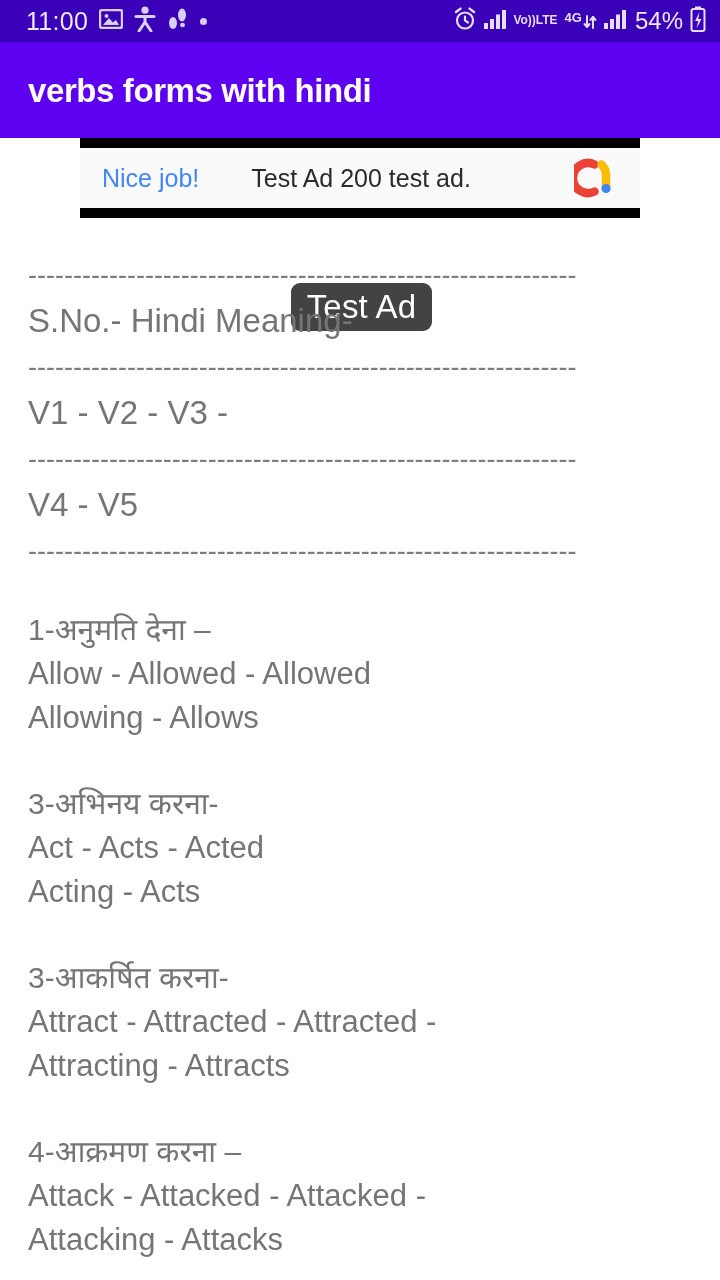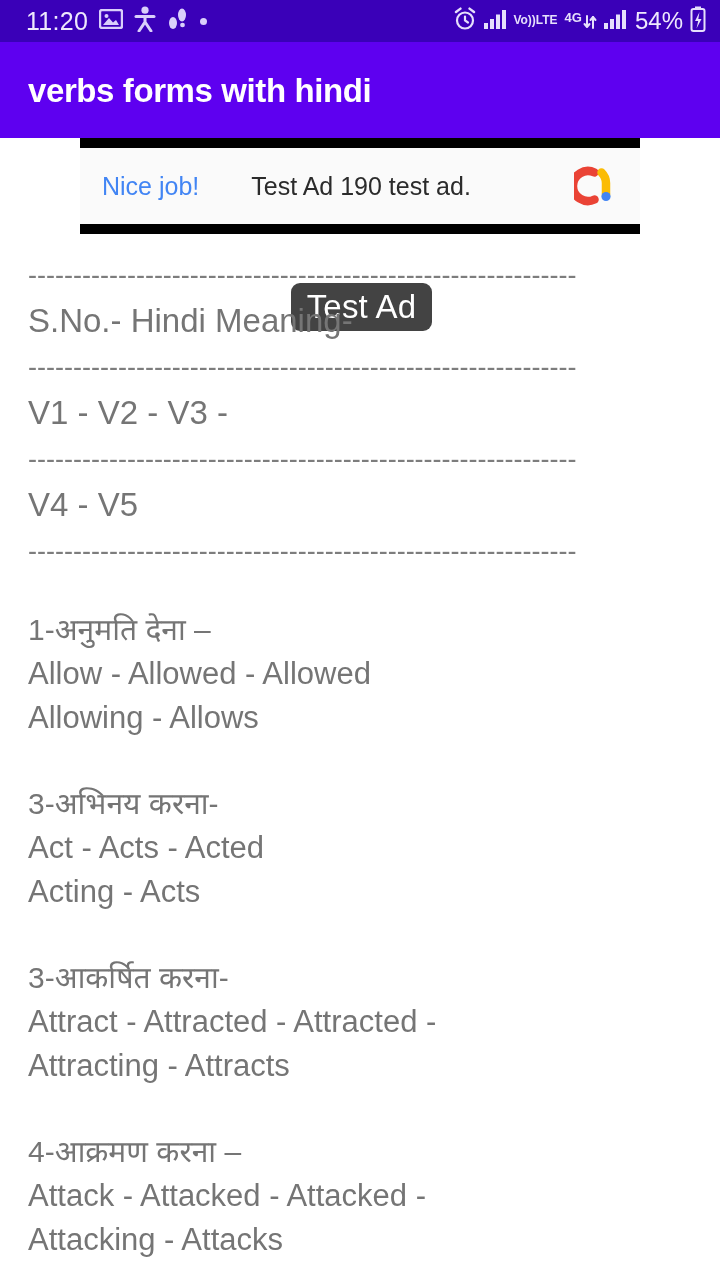--- a/index.html
+++ b/index.html
@@ -100,21 +100,21 @@
   .ad-wrap {
     position: relative;
     height: 96px;
     background: #ffffff;
   }
   .ad-frame {
     position: absolute;
     left: 80px;
     top: 0px;
     width: 560px;
-    height: 96px;
+    height: 80px;
     background: #000000;
     box-sizing: border-box;
     padding: 10px 0;
   }
   .ad-inner {
     width: 100%;
     height: 100%;
     background: #fafafa;
     display: flex;
     align-items: center;
@@ -200,21 +200,21 @@
     width: 720px;
     height: 1046px;
     overflow: hidden;
   }
 </style>
 </head>
 <body>
 
 <div class="statusbar">
   <div class="sb-left">
-    <span class="sb-time">11:20</span>
+    <span class="sb-time">11:00</span>
     <span class="sb-icon">
       <svg width="24" height="20" viewBox="0 0 24 20">
           <rect x="1" y="1" width="22" height="18" rx="2" fill="none" stroke="#d9cffb" stroke-width="2.4"></rect>
           <circle cx="7.5" cy="7" r="2" fill="#d9cffb"></circle>
           <path d="M4 16 L10 9 L14 13.5 L17 11 L20 16 Z" fill="#d9cffb"></path>
         </svg>
     </span>
     <span class="sb-icon">
       <svg width="22" height="26" viewBox="0 0 22 26">
           <circle cx="11" cy="4.2" r="3.6" fill="#d9cffb"></circle>
@@ -279,21 +279,21 @@
 </div>
 
 <div class="appbar">
   <div class="appbar-title">verbs forms with hindi</div>
 </div>
 
 <div class="ad-wrap">
   <div class="ad-frame">
     <div class="ad-inner">
       <span class="ad-cta">Nice job!</span>
-      <span class="ad-body">Test Ad 190 test ad.</span>
+      <span class="ad-body">Test Ad 200 test ad.</span>
       <span class="ad-logo">
         <svg width="48" height="48" viewBox="0 0 48 48">
           <path d="M20.5 10.5 A15 15 0 1 0 20.5 37.5" fill="none" stroke="#ea4335" stroke-width="8.5" stroke-linecap="round"></path>
           <path d="M27.5 10.5 A15 15 0 0 1 32 21 L32 33" fill="none" stroke="#fbbc04" stroke-width="8.5" stroke-linecap="round"></path>
           <circle cx="32" cy="34.5" r="4.6" fill="#4285f4"></circle>
         </svg>
       </span>
     </div>
   </div>
   <div class="ad-testlabel">Test Ad</div>

